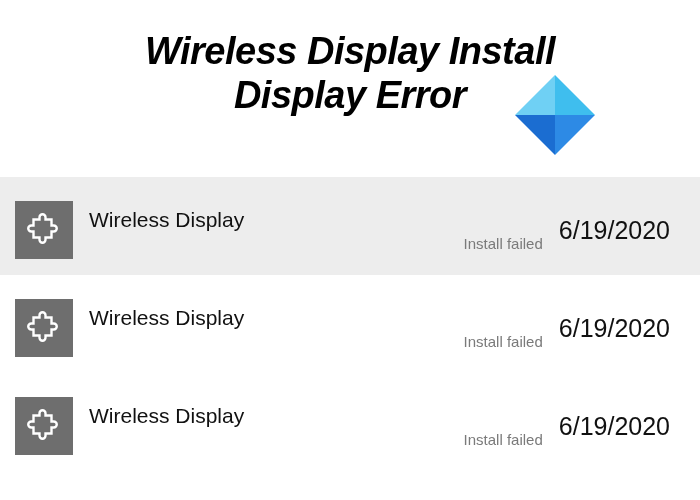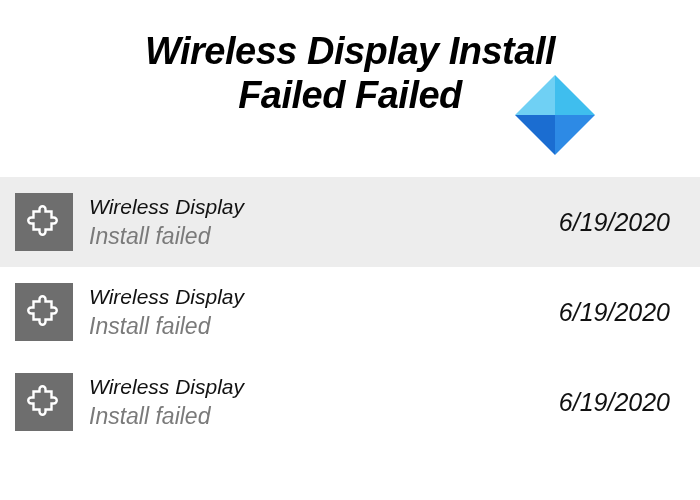--- a/index.html
+++ b/index.html
@@ -34,24 +34,23 @@
       top: 75px;
       width: 80px;
       height: 80px;
     }
     .list {
       margin-top: 40px;
     }
     .row {
       display: flex;
       align-items: center;
-      padding: 16px 30px 16px 15px;
+      padding: 24px 30px 16px 15px;
       gap: 16px;
       border-bottom: 0;
-      font-style: italic;
     }
     .row.selected {
       background: #ededed;
     }
     .icon-box {
       width: 58px;
       height: 58px;
       background: #6e6e6e;
       display: flex;
       align-items: center;
@@ -64,37 +63,38 @@
       display: flex;
       flex-direction: column;
       line-height: 1.25;
     }
     .feature-title {
       font-size: 21px;
       color: #111;
       font-weight: 400;
     }
     .feature-status {
-      font-size: 23px;
+      font-size: 15px;
       color: #7a7a7a;
       margin-top: 2px;
+      text-align: right;
     }
     .date {
       font-size: 25px;
       color: #111;
       white-space: nowrap;
     }
   </style>
 </head>
 <body>
 
 <div class="header">
   <div class="title">
     <span>Wireless Display Install</span>
-    <span class="title-line2">Failed Failed</span>
+    <span class="title-line2">Display Error</span>
   </div>
   <span class="logo">
     <svg viewBox="0 0 80 80">
       <polygon points="40,0 80,40 40,40" fill="#3fbeee"></polygon>
       <polygon points="40,0 0,40 40,40" fill="#6fd0f4"></polygon>
       <polygon points="0,40 40,40 40,80" fill="#1b6dd1"></polygon>
       <polygon points="80,40 40,40 40,80" fill="#2d8ae5"></polygon>
     </svg>
   </span>
 </div>

